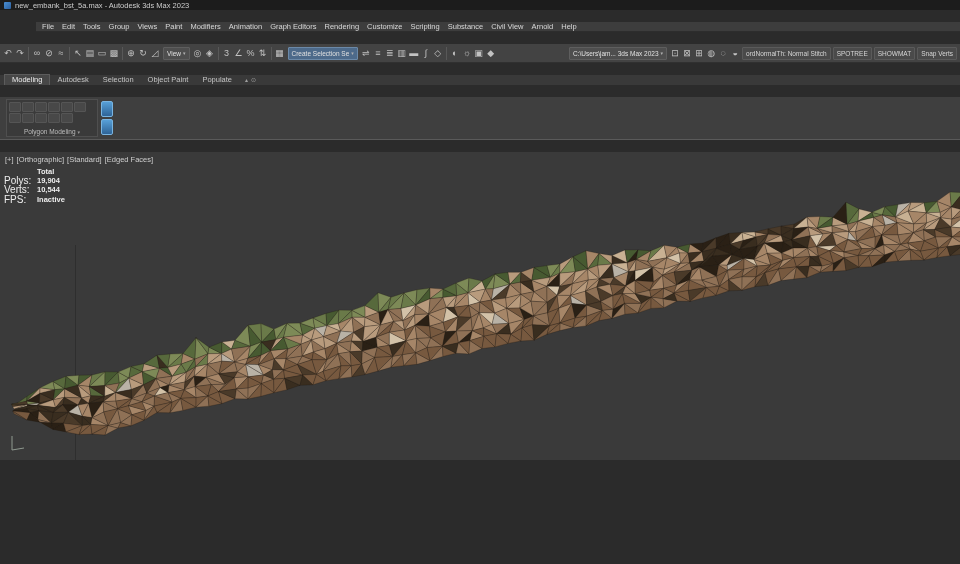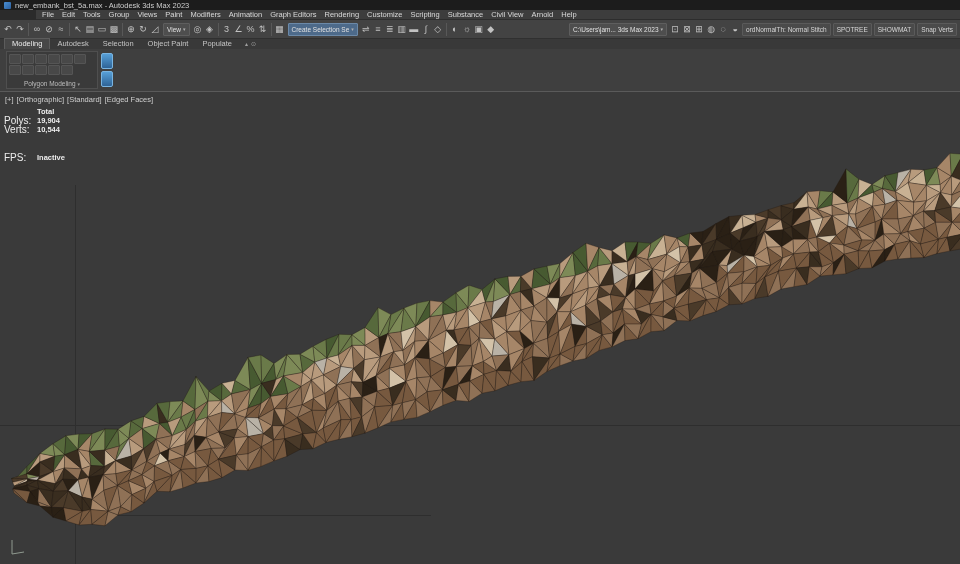--- a/index.html
+++ b/index.html
@@ -1,18 +1,18 @@
 <!DOCTYPE html>
 <html style="--accent: #4d6a8a; --vp-bg: #3a3a3a; --grid: #2e2e2e;"><head>
 <meta charset="utf-8">
 <style>
   * { margin:0; padding:0; box-sizing:border-box; }
   html,body { width:960px; height:564px; overflow:hidden; background:#2b2b2b;
               font-family:"Liberation Sans", sans-serif; }
-  .app { width:960px; height:564px; display:flex; flex-direction:column; }
+  .app { width:960px; height:460px; display:flex; flex-direction:column;gap:12px; }
 
   
   .titlebar { height:10px; background:#1c1c1c; display:flex; align-items:center; gap:4px; padding:0 4px; flex:0 0 auto; }
   .app-icon { width:7px; height:7px; background:linear-gradient(135deg,#4a8fd4,#2b5f9e); border-radius:1px; flex:0 0 auto; }
   .title-text { font-size:7.5px; color:#cccccc; white-space:nowrap; }
 
   
   .menubar { height:10px; background:#3d3d3d; border-bottom:1px solid #2d2d2d; display:flex; padding-left:2px; flex:0 0 auto;margin-left:36px; }
   .menu-item { font-size:7.5px; line-height:9px; color:#d8d8d8; padding:0 4px; white-space:nowrap; }
 
@@ -52,21 +52,21 @@
   .grid-v { left:75px; top:93px; bottom:0; width:1px; }
   .grid-h1 { top:333px; left:0; right:0; height:1px; }
   .grid-h2 { top:423px; left:75px; width:356px; height:1px; }
   #mesh { position:absolute; inset:0; width:100%; height:100%; }
   .vp-label { position:absolute; top:3px; left:5px; display:flex; gap:3px; }
   .vp-label-part { font-size:7.5px; color:#cfcfcf; white-space:nowrap; }
   .stats { position:absolute; top:15px; left:4px; }
   .stats-row { display:flex; }
   .stats-row .s-l { width:33px; font-size:10px; font-weight:normal; color:#ededed; line-height:9px; }
   .stats-row .s-v { font-size:7.5px; font-weight:bold; color:#ededed; line-height:9px; }
-  .stats-row.fps { margin-top:19px; }
+  .stats-row.fps { margin-top:1px; }
   .axis-tripod { position:absolute; left:8px; bottom:6px; }
 </style>
 </head>
 <body>
 
 <div class="app">
 
   <div class="titlebar">
     <span class="app-icon"></span>
     <span class="title-text">new_embank_bst_5a.max - Autodesk 3ds Max 2023</span>

